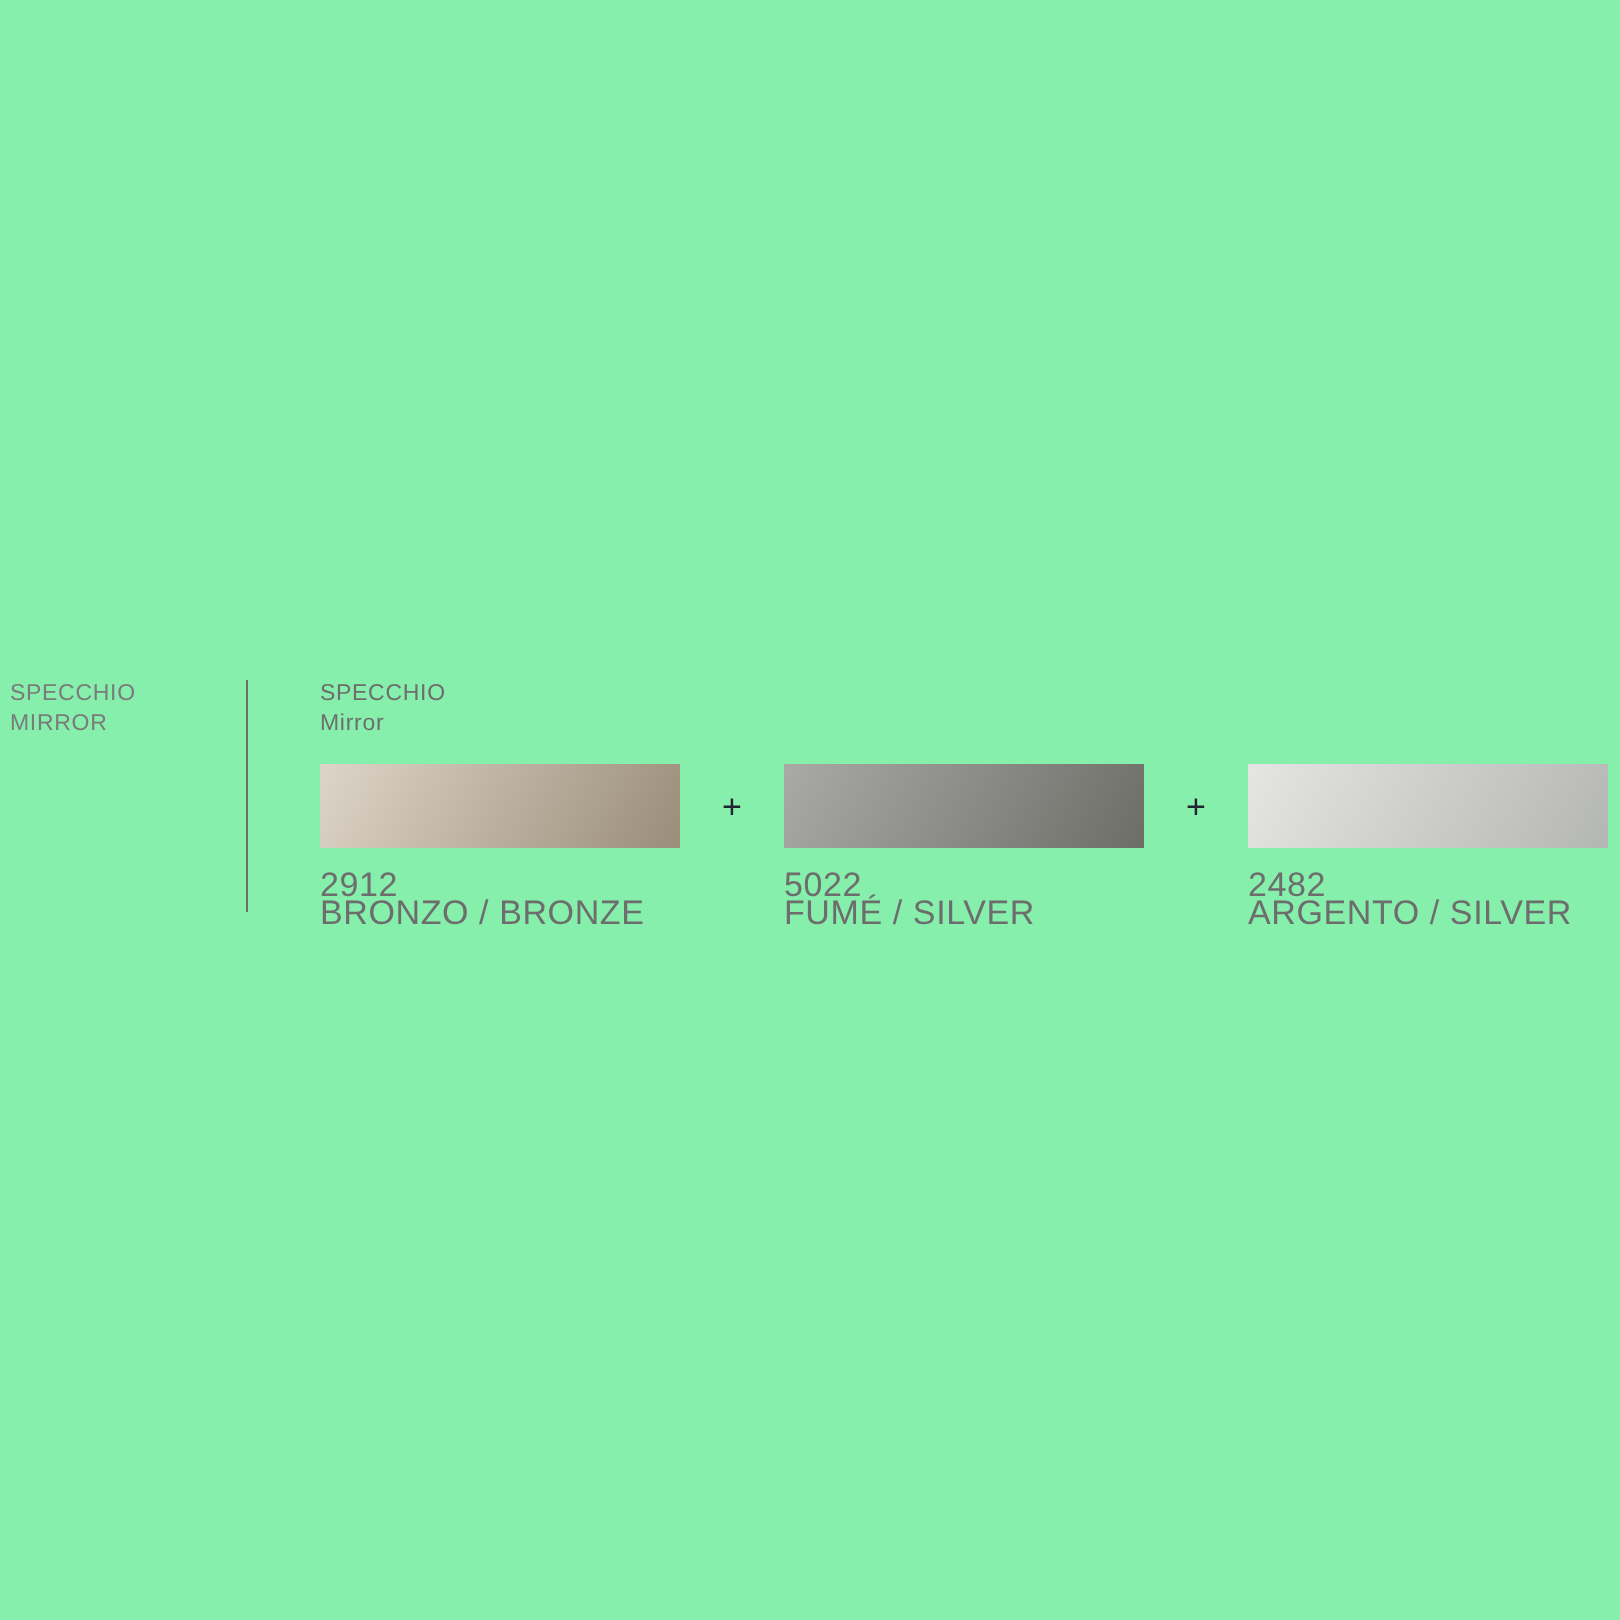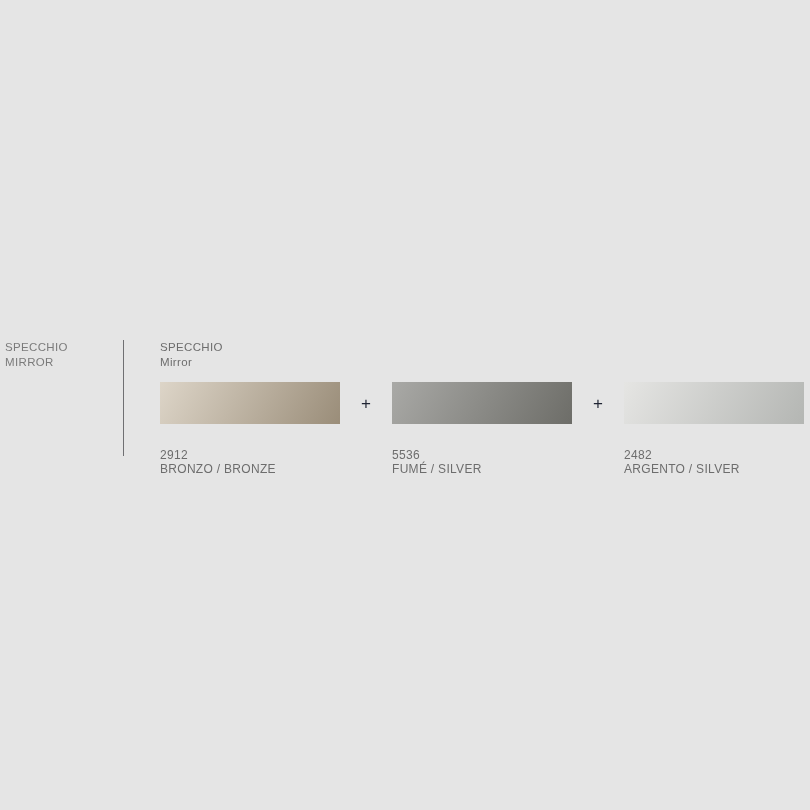--- a/index.html
+++ b/index.html
@@ -12,21 +12,21 @@
     background: #ffffff;
     font-family: "Liberation Sans", sans-serif;
     overflow: hidden;
     position: relative;
   }
 
   
   .page {
     position: absolute;
     inset: 0;
-    background: #e5e5e5;
+    background: #86efac;
   }
 
   
   .category-label {
     position: absolute;
     left: 5px;
     top: 340px;
     width: 112px;
     color: #7b7b7b;
     font-size: 11.5px;
@@ -79,23 +79,23 @@
     flex: 0 0 180px;
   }
 
   .swatch {
     width: 180px;
     height: 42px;
     box-sizing: border-box;
   }
 
   .swatch-caption {
-    margin-top: 24px;
+    margin-top: 12px;
     color: #6d6d6d;
-    font-size: 12px;
+    font-size: 17px;
     line-height: 14px;
     letter-spacing: 0.3px;
   }
   .swatch-caption .code,
   .swatch-caption .name {
     display: block;
     white-space: nowrap;
   }
 
   .plus-sep {
@@ -139,21 +139,21 @@
           <span class="code">2912</span>
           <span class="name">BRONZO / BRONZE</span>
         </div>
       </div>
 
       <div class="plus-sep">+</div>
 
       <div class="swatch-cell">
         <div class="swatch" style="background: linear-gradient(118deg, rgb(169, 169, 166) 0%, rgb(109, 109, 104) 100%);"></div>
         <div class="swatch-caption">
-          <span class="code">5536</span>
+          <span class="code">5022</span>
           <span class="name">FUMÉ / SILVER</span>
         </div>
       </div>
 
       <div class="plus-sep">+</div>
 
       <div class="swatch-cell">
         <div class="swatch" style="background: linear-gradient(118deg, rgb(229, 229, 227) 0%, rgb(180, 182, 179) 100%);"></div>
         <div class="swatch-caption">
           <span class="code">2482</span>

